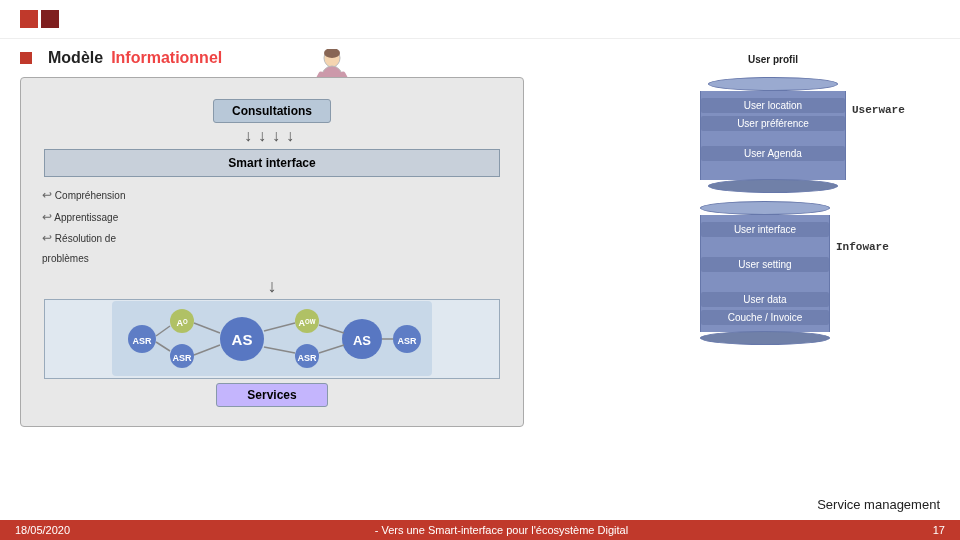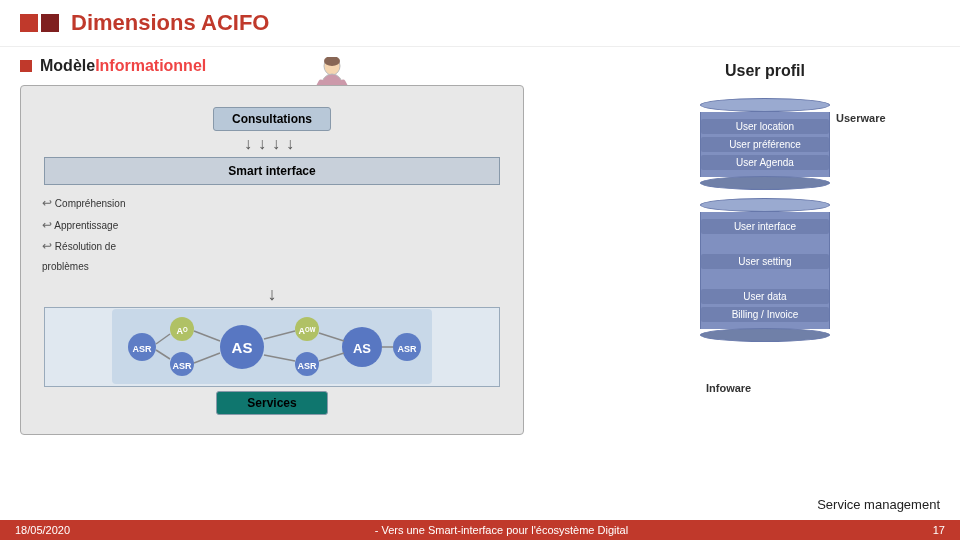--- a/index.html
+++ b/index.html
@@ -46,20 +46,21 @@
       position: relative;
     }
 
     .modele-label {
       display: flex;
       align-items: center;
       font-size: 16px;
       font-weight: bold;
       margin-bottom: 10px;
       color: #222;
+      gap: 8px;
     }
     .modele-label .bullet {
       width: 12px;
       height: 12px;
       background: #c0392b;
       margin-right: 8px;
       display: inline-block;
     }
 
     
@@ -148,21 +149,21 @@
       width: 320px;
       height: 75px;
     }
 
     .services-label-area {
       display: flex;
       justify-content: center;
       margin: 4px 0 6px 0;
     }
     .services-badge {
-      background: #0f766e;
+      background: #c4b5fd;
       border: 1px solid #8899aa;
       padding: 4px 30px;
       font-size: 12px;
       font-weight: bold;
       border-radius: 3px;
     }
 
     
     .service-mgmt {
       position: absolute;
@@ -190,57 +191,55 @@
     
     .right-side {
       display: flex;
       flex-direction: column;
       width: 240px;
       position: relative;
       margin-top: 0;
     }
 
     .db-label-outside {
-      font-size: 16px;
+      font-size: 10px;
       font-weight: bold;
       color: #222;
       text-align: center;
       width: 130px;
-      margin-bottom: 18px;
+      margin-bottom: 12px;
     }
 
     .db-row-label {
       background: #7080b0;
       color: #fff;
       font-size: 10px;
       padding: 2px 7px;
       border-radius: 2px;
       white-space: nowrap;
       text-align: center;
       min-width: 105px;
     }
 
     .section-tag {
       font-size: 11px;
       font-weight: bold;
       color: #333;
       margin-left: 6px;
       margin-top: 5px;
+      font-family: Liberation Mono, monospace;
     }
   </style>
 </head>
 <body>
 
 <div class="header">
   <div class="logo-squares">
     <div class="logo-sq1"></div>
     <div class="logo-sq2"></div>
-  </div>
-  <div class="header-title">
-    <span>Dimensions </span><span style="color:#c0392b">ACIFO</span>
   </div>
 </div>
 
 <div class="main">
 
   <div class="left-panel">
     <div class="modele-label">
       <div class="bullet"></div>
       <span>Modèle </span>
         <span style="color:#ef4444">Informationnel</span>
@@ -331,54 +330,54 @@
   </div>
 
   <div class="right-side">
 
     <div style="display:flex; flex-direction:row; align-items:flex-start; margin-top:5px;">
       <div style="display:flex; flex-direction:column; align-items:center;">
         <div class="db-label-outside">User profil</div>
 
         <div style="width:130px; height:14px; background:#9aaad0; border-radius:50%; border:1.5px solid #6677aa;"></div>
 
-        <div style="width:130px; background:#8090c0; border-left:1.5px solid #6677aa; border-right:1.5px solid #6677aa; padding: 4px 0;">
+        <div style="width:146px; background:#8090c0; border-left:1.5px solid #6677aa; border-right:1.5px solid #6677aa; padding: 4px 0;">
           <div style="margin:3px auto; text-align:center;">
             <div class="db-row-label">User location</div>
           </div>
           <div style="margin:3px auto; text-align:center;">
             <div class="db-row-label">User préférence</div>
           </div>
-          <div style="margin:3px auto; text-align:center;">
+          <div style="margin:15px auto; text-align:center;">
             <div class="db-row-label">User Agenda</div>
           </div>
         </div>
 
         <div style="width:130px; height:14px; background:#7080a8; border-radius:50%; border:1.5px solid #6677aa; margin-top:-1px;"></div>
       </div>
       <div class="section-tag" style="margin-top:50px; font-weight:bold;">Userware</div>
     </div>
 
-    <div style="display:flex; flex-direction:column; align-items:flex-start; margin-top:8px;">
+    <div style="display:flex; flex-direction:row; align-items:flex-start; margin-top:8px;">
       <div style="display:flex; flex-direction:column; align-items:center;">
 
         <div style="width:130px; height:14px; background:#9aaad0; border-radius:50%; border:1.5px solid #6677aa;"></div>
 
         <div style="width:130px; background:#8090c0; border-left:1.5px solid #6677aa; border-right:1.5px solid #6677aa; padding: 4px 0;">
           <div style="margin:3px auto; text-align:center;">
             <div class="db-row-label">User interface</div>
           </div>
           <div style="margin:20px auto; text-align:center;">
             <div class="db-row-label">User setting</div>
           </div>
           <div style="margin:3px auto; text-align:center;">
             <div class="db-row-label">User data</div>
           </div>
           <div style="margin:3px auto; text-align:center;">
-            <div class="db-row-label">Billing / Invoice</div>
+            <div class="db-row-label">Couche / Invoice</div>
           </div>
         </div>
 
         <div style="width:130px; height:14px; background:#7080a8; border-radius:50%; border:1.5px solid #6677aa; margin-top:-1px;"></div>
       </div>
       <div class="section-tag" style="margin-top:40px; font-weight:bold;">Infoware</div>
     </div>
 
   </div>
 </div>

